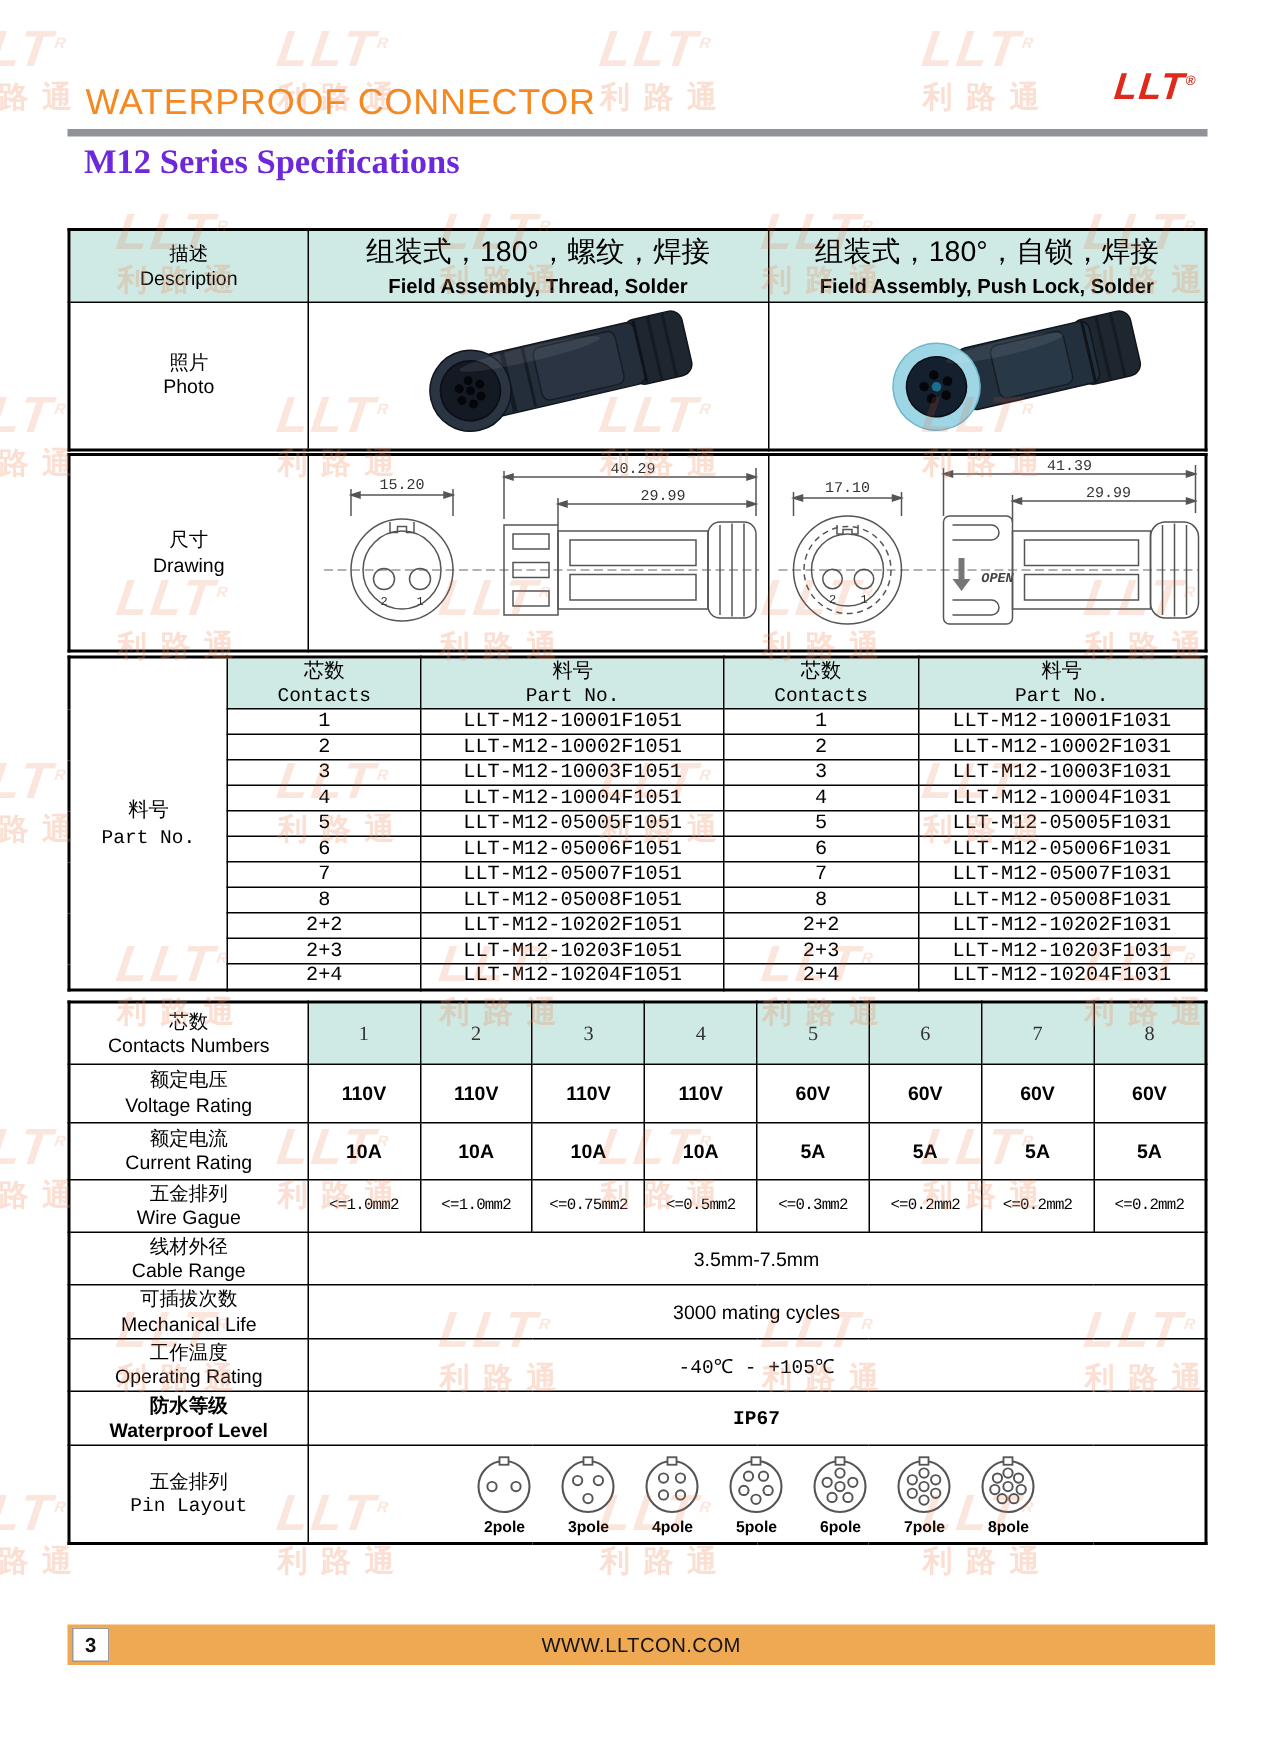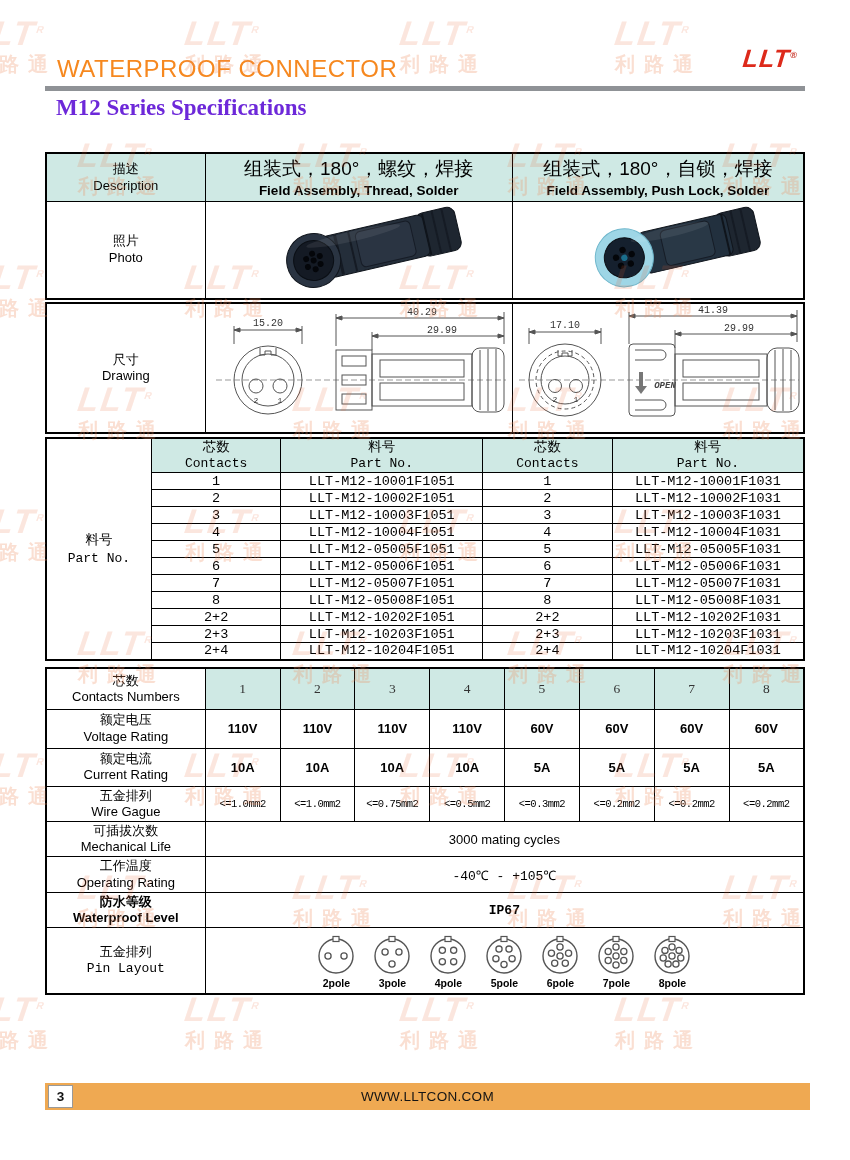--- a/index.html
+++ b/index.html
@@ -428,20 +428,27 @@
         <span class="en">Wire Gague</span>
       </td>
       <td class="wire-val">&lt;=1.0mm2</td>
       <td class="wire-val">&lt;=1.0mm2</td>
       <td class="wire-val">&lt;=0.75mm2</td>
       <td class="wire-val">&lt;=0.5mm2</td>
       <td class="wire-val">&lt;=0.3mm2</td>
       <td class="wire-val">&lt;=0.2mm2</td>
       <td class="wire-val">&lt;=0.2mm2</td>
       <td class="wire-val">&lt;=0.2mm2</td>
+    </tr>
+    <tr style="height:28px;">
+      <td class="lbl">
+        <span class="cn">线材外径</span>
+        <span class="en">Cable Range</span>
+      </td>
+      <td colspan="8" class="wide-val">3.5mm-7.5mm</td>
     </tr>
     <tr style="height:27px;">
       <td class="lbl">
         <span class="cn">可插拔次数</span>
         <span class="en">Mechanical Life</span>
       </td>
       <td colspan="8" class="wide-val">3000 mating cycles</td>
     </tr>
     <tr style="height:33px;">
       <td class="lbl">

